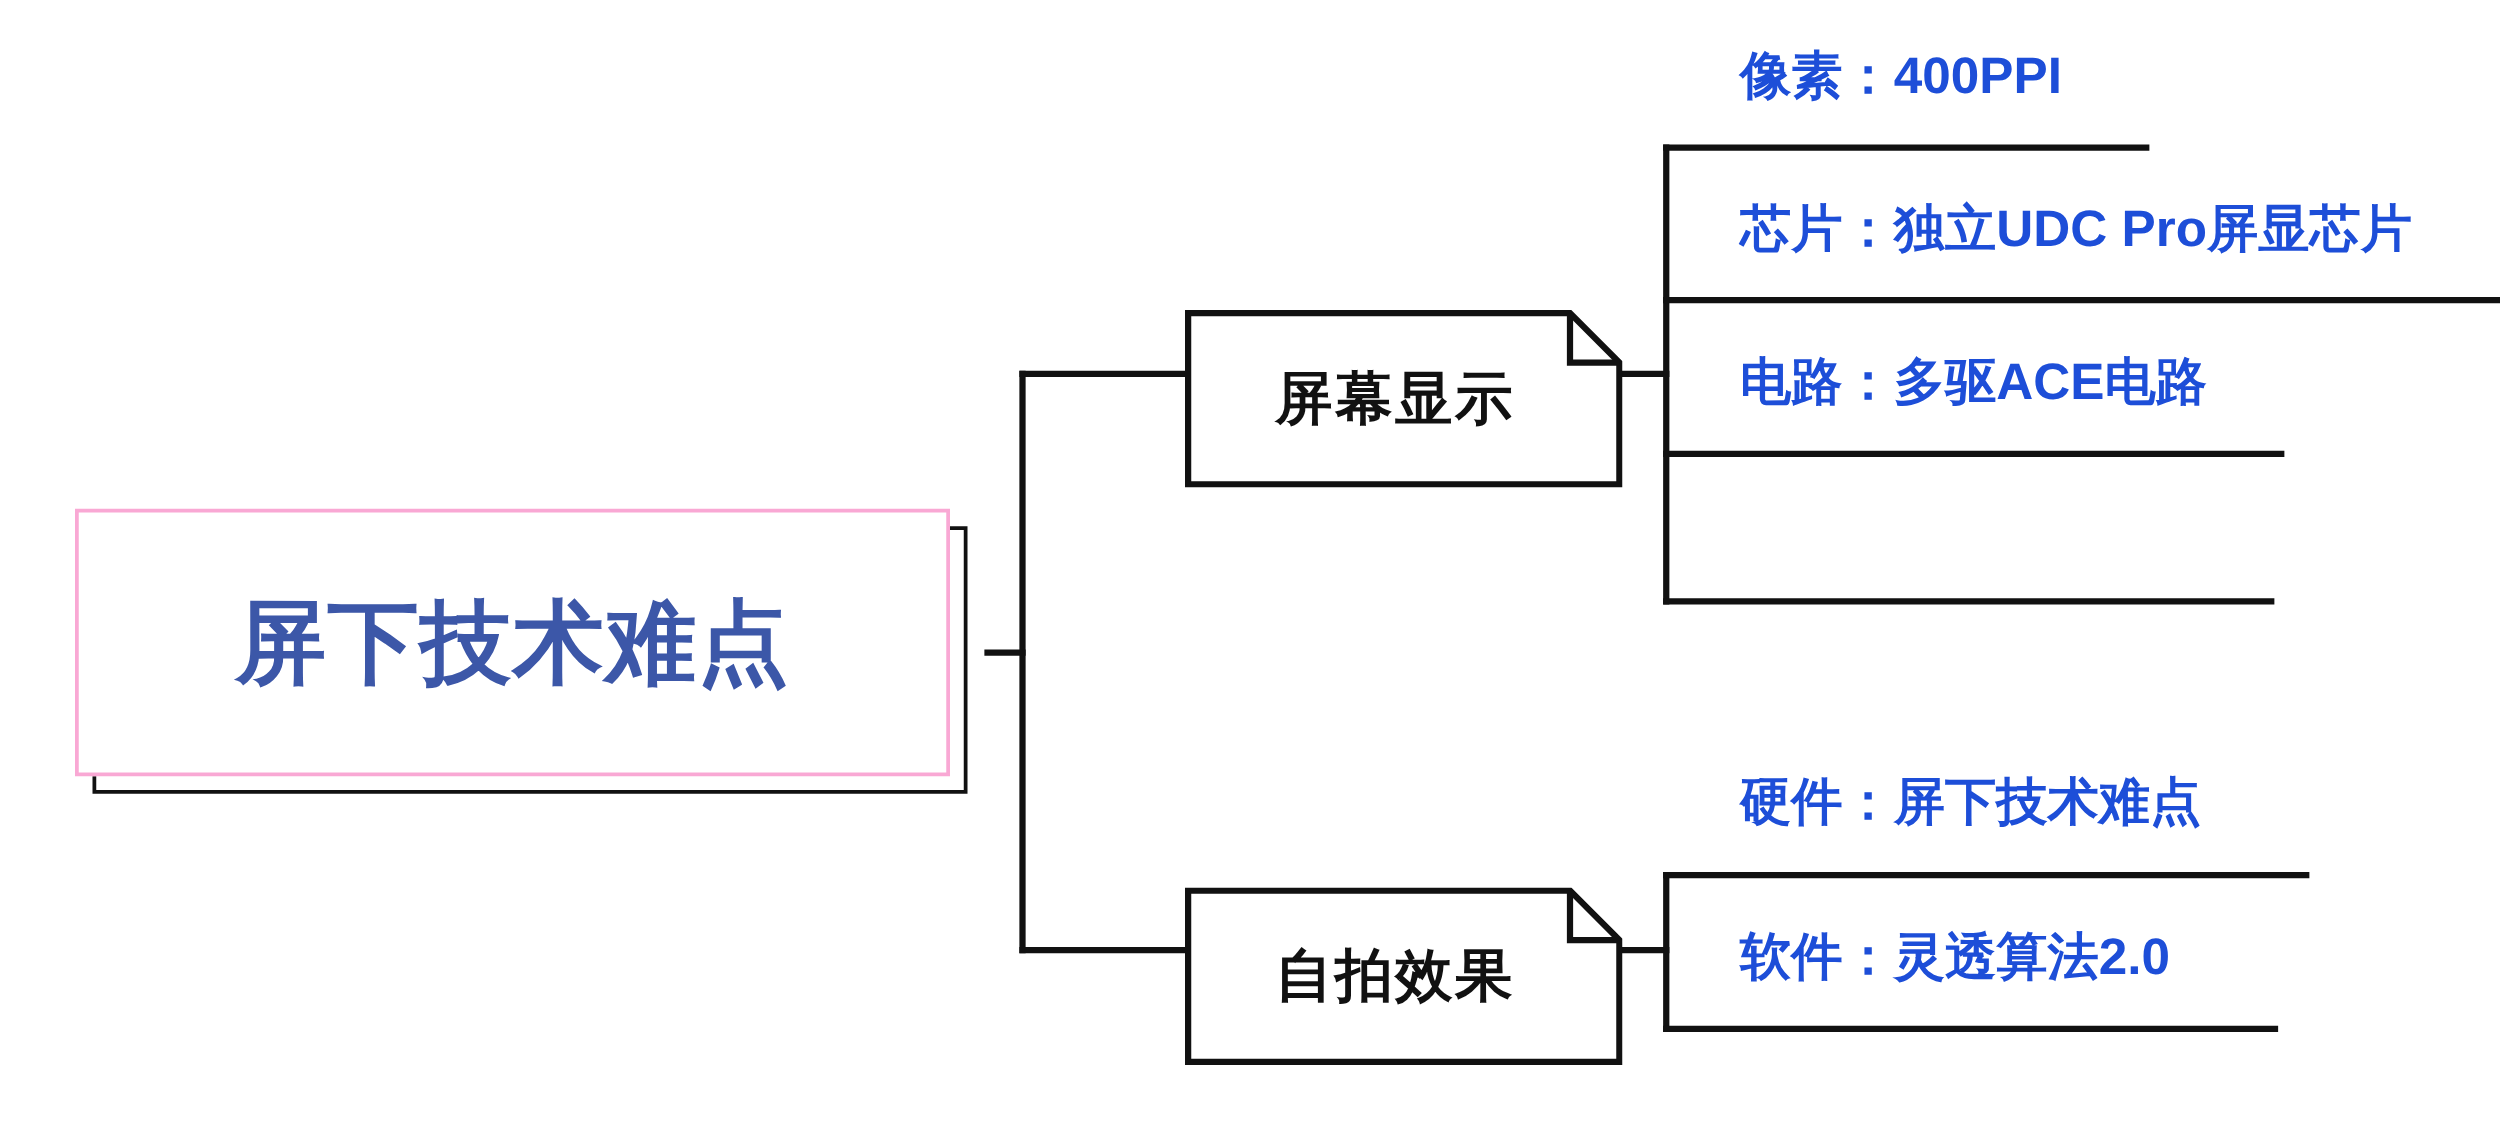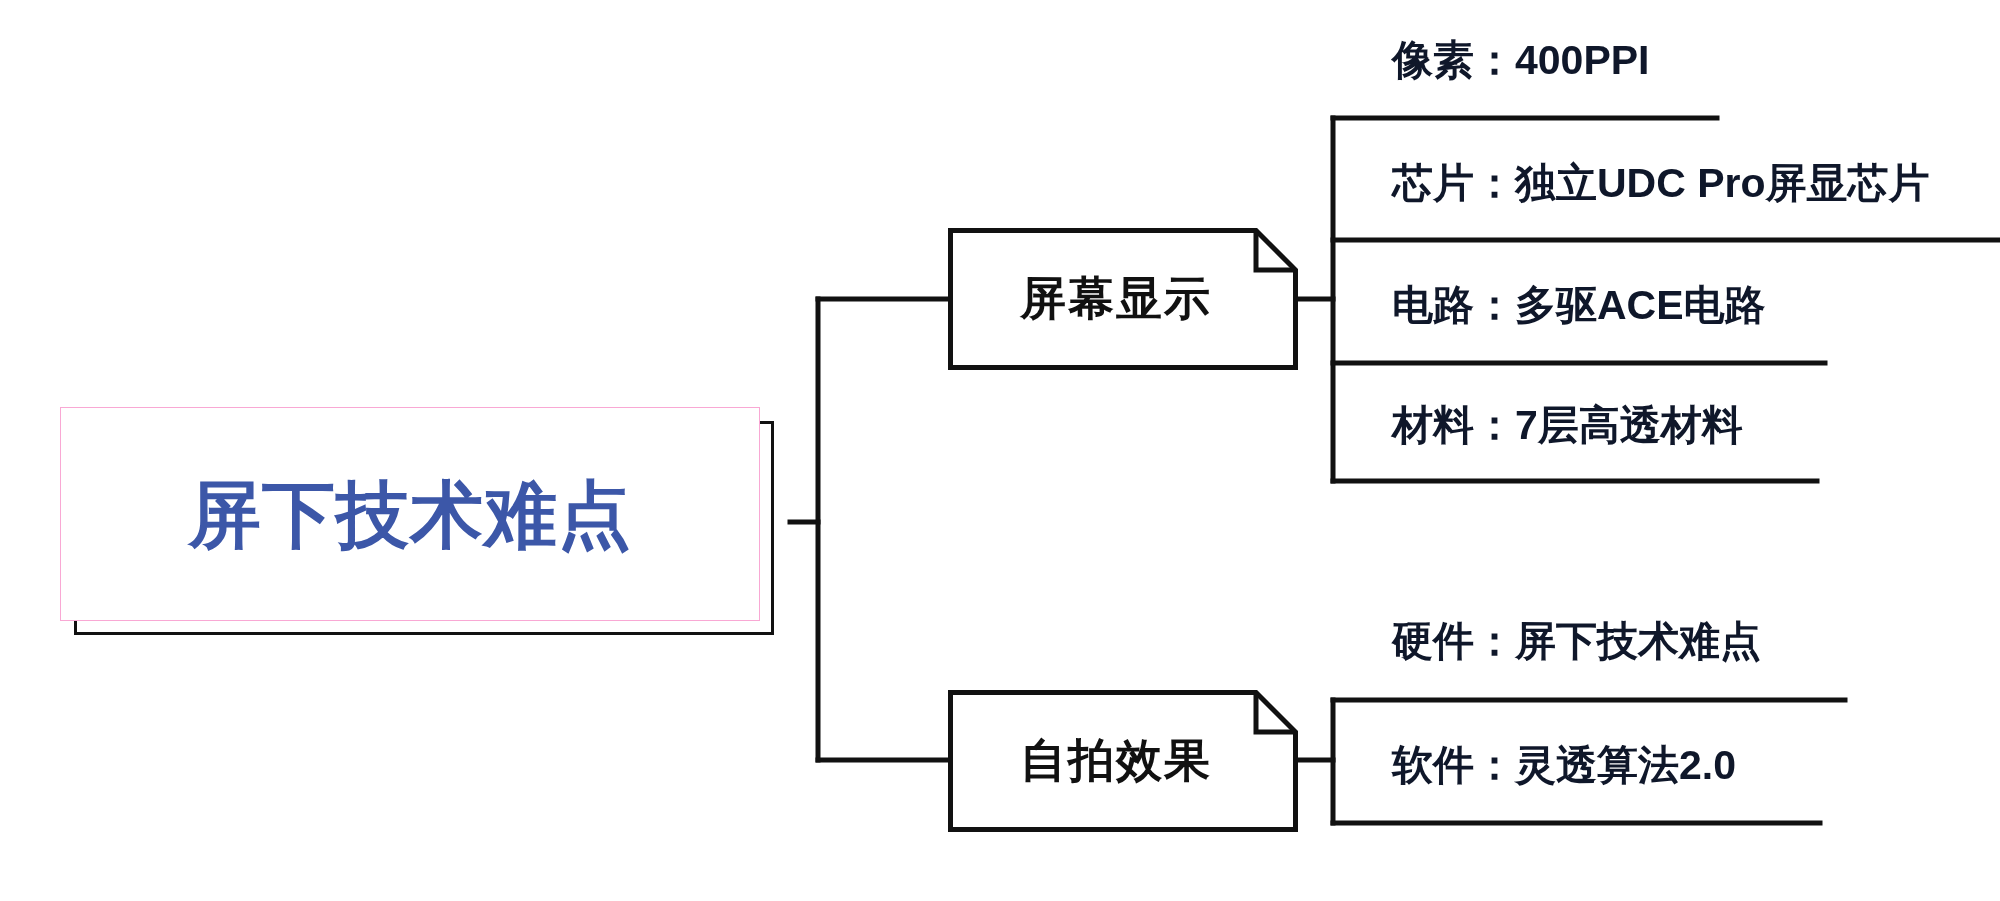--- a/index.html
+++ b/index.html
@@ -43,41 +43,42 @@
     border: 3px solid #111111;
     background: #ffffff;
     box-sizing: border-box;
   }
   .root-box {
     position: absolute;
     left: 0;
     top: 0;
     width: 700px;
     height: 214px;
-    border: 1px solid #f9a8d4;
+    border: 3px solid #f9a8d4;
     background: #ffffff;
     box-sizing: border-box;
     display: flex;
     align-items: center;
     justify-content: center;
   }
   .root-label {
     color: #3c57a8;
     font-size: 73px;
     font-weight: bold;
     letter-spacing: 1px;
     line-height: 1;
     white-space: nowrap;
   }
 
   
   .branch {
     position: absolute;
     width: 350px;
     height: 142px;
+    margin-top: 20px;
   }
   .branch svg.branch-shape {
     position: absolute;
     left: 0; top: 0;
     width: 350px;
     height: 142px;
   }
   .branch-label {
     position: absolute;
     left: 0;
@@ -95,21 +96,21 @@
     padding-right: 14px;
     box-sizing: border-box;
   }
   #branch-screen { left: 948px; top: 228px; }
   #branch-selfie { left: 948px; top: 690px; }
 
   
   .leaf {
     position: absolute;
     white-space: nowrap;
-    color: #0f172a;
+    color: #1d4ed8;
     font-size: 41px;
     font-weight: bold;
     letter-spacing: 0px;
     line-height: 1;
   }
 </style>
 </head>
 <body>
 
 <div id="canvas">
@@ -171,23 +172,20 @@
   </div>
 
   <div class="leaf" style="left:1392px; top:285px;">
     <span>电路：多驱ACE电路</span>
   </div>
 
   <div class="leaf" style="left:1392px; top:163px;">
     <span>芯片：独立UDC Pro屏显芯片</span>
   </div>
 
-  <div class="leaf" style="left:1392px; top:405px;">
-    <span>材料：7层高透材料</span>
-  </div>
 
   <div class="leaf" style="left:1392px; top:621px;">
     <span>硬件：屏下技术难点</span>
   </div>
 
   <div class="leaf" style="left:1392px; top:745px;">
     <span>软件：灵透算法2.0</span>
   </div>
 
 </div>

